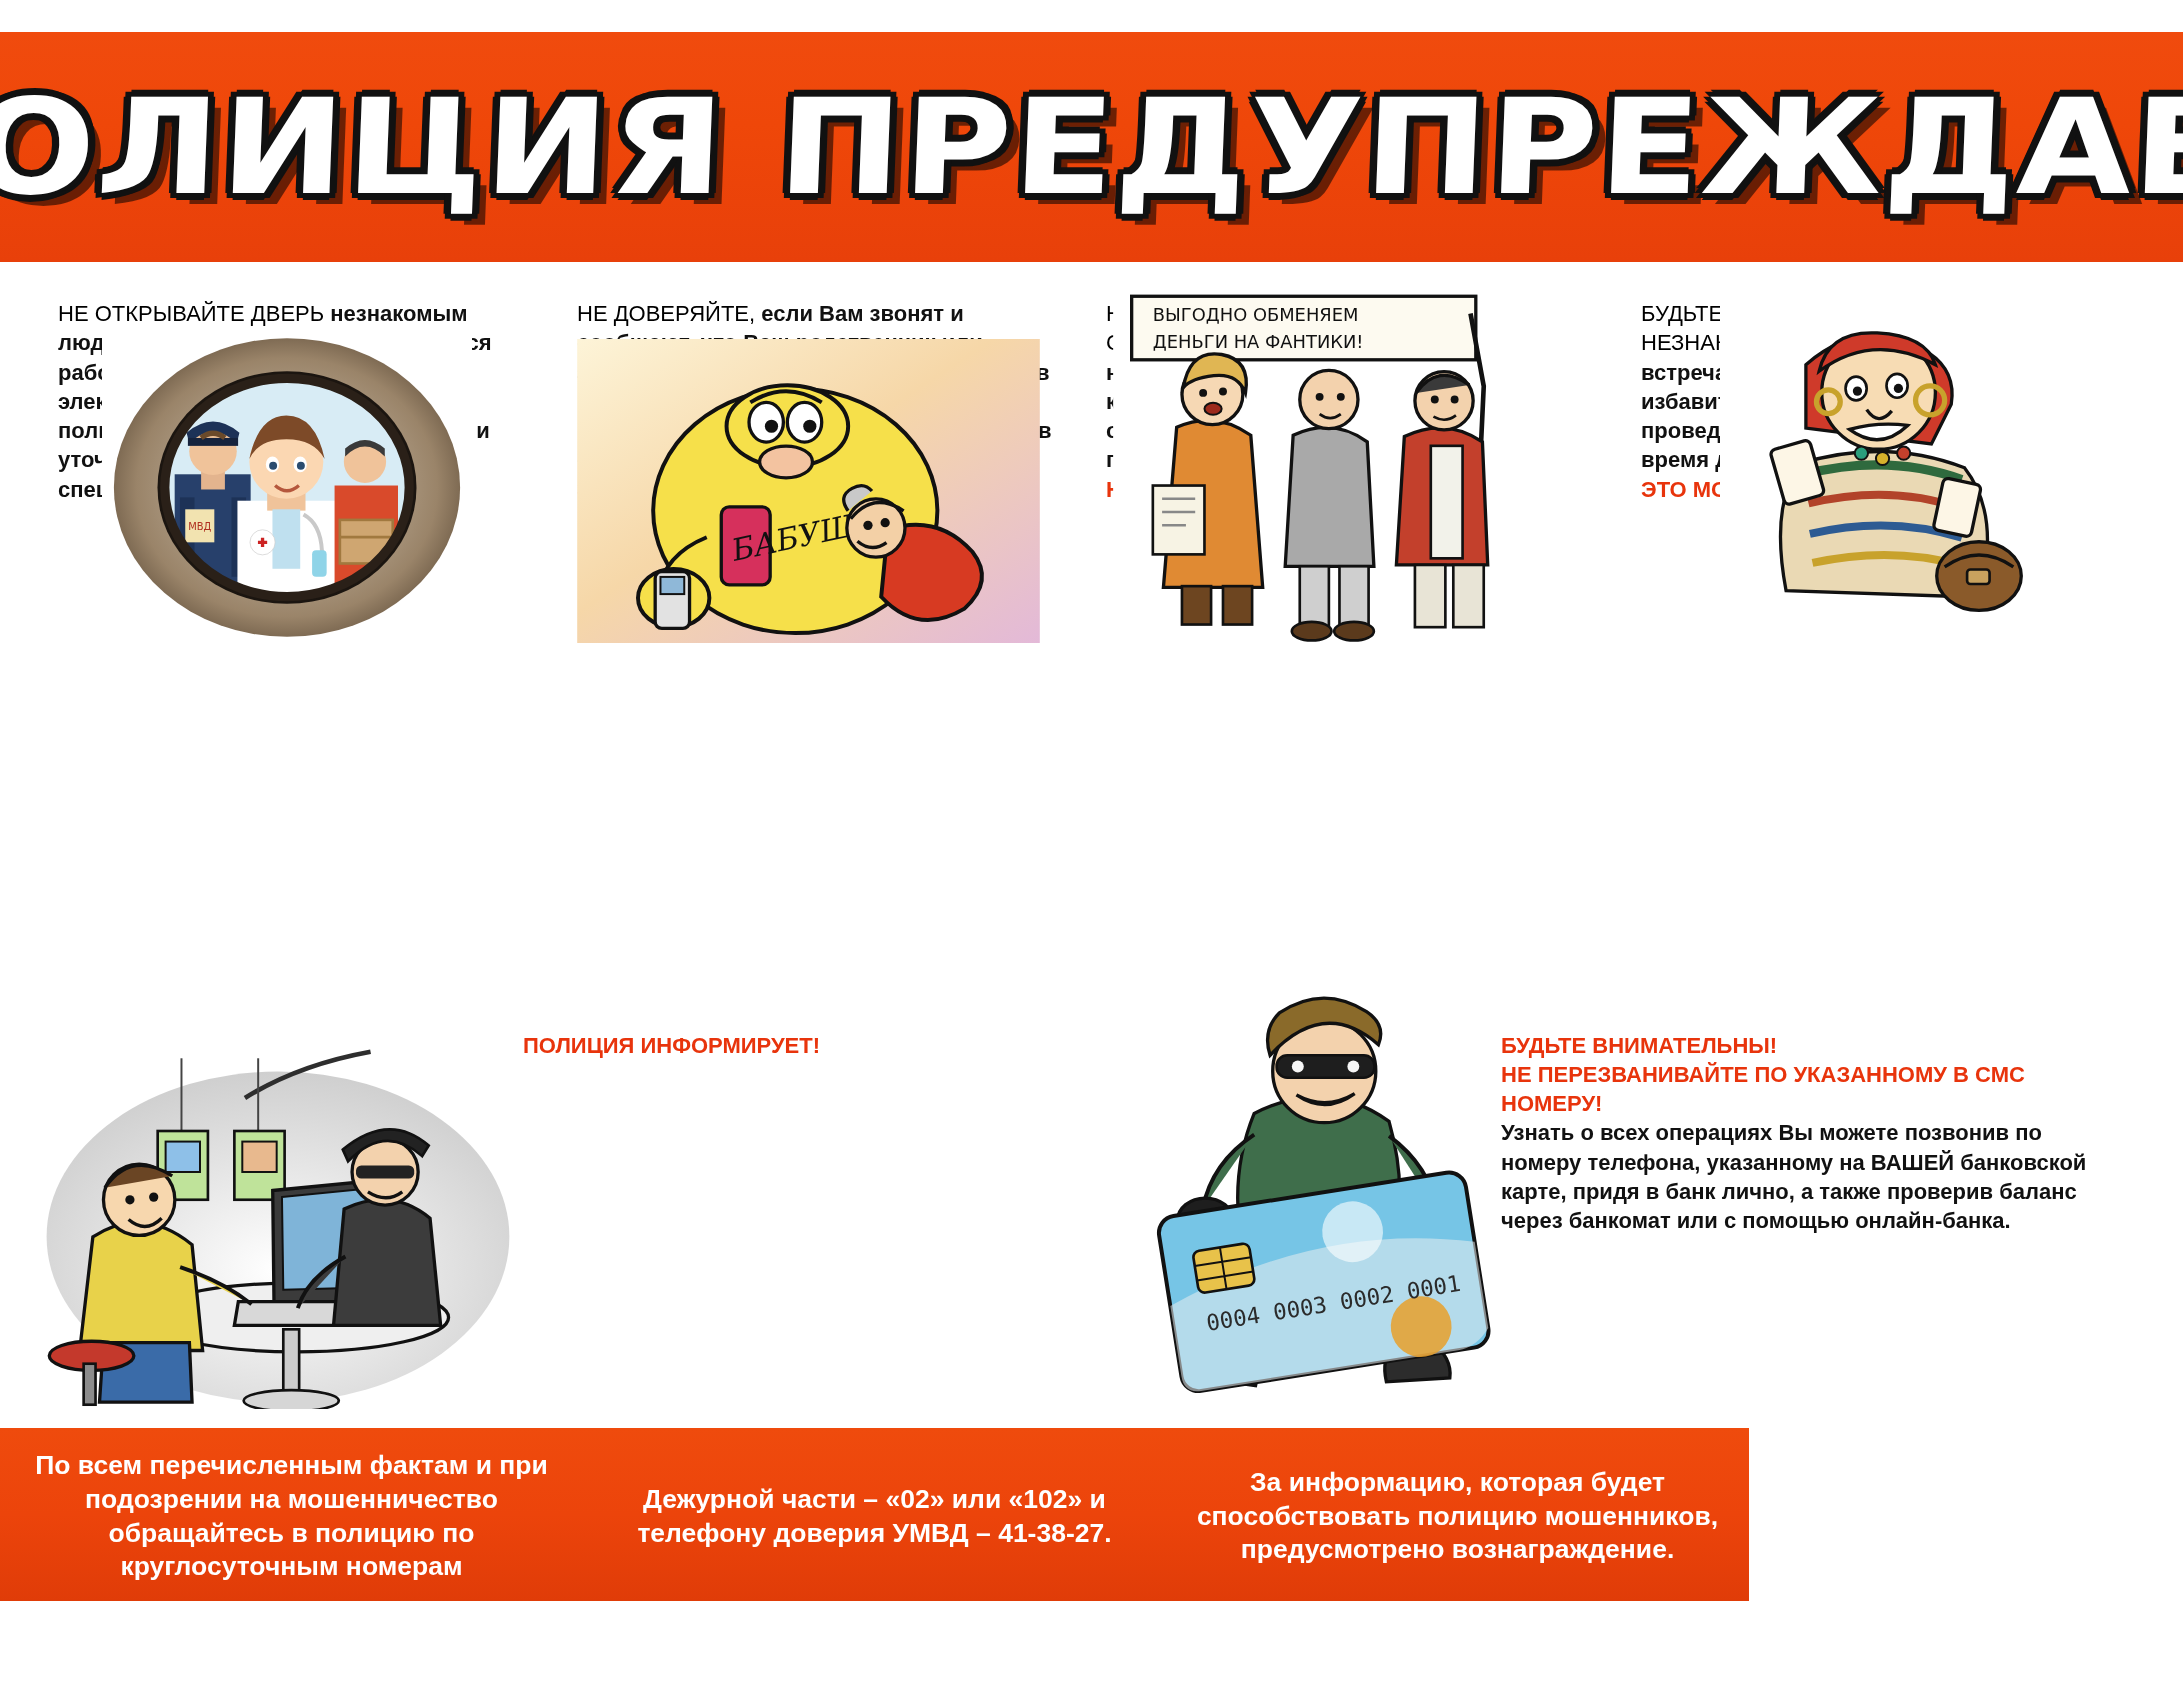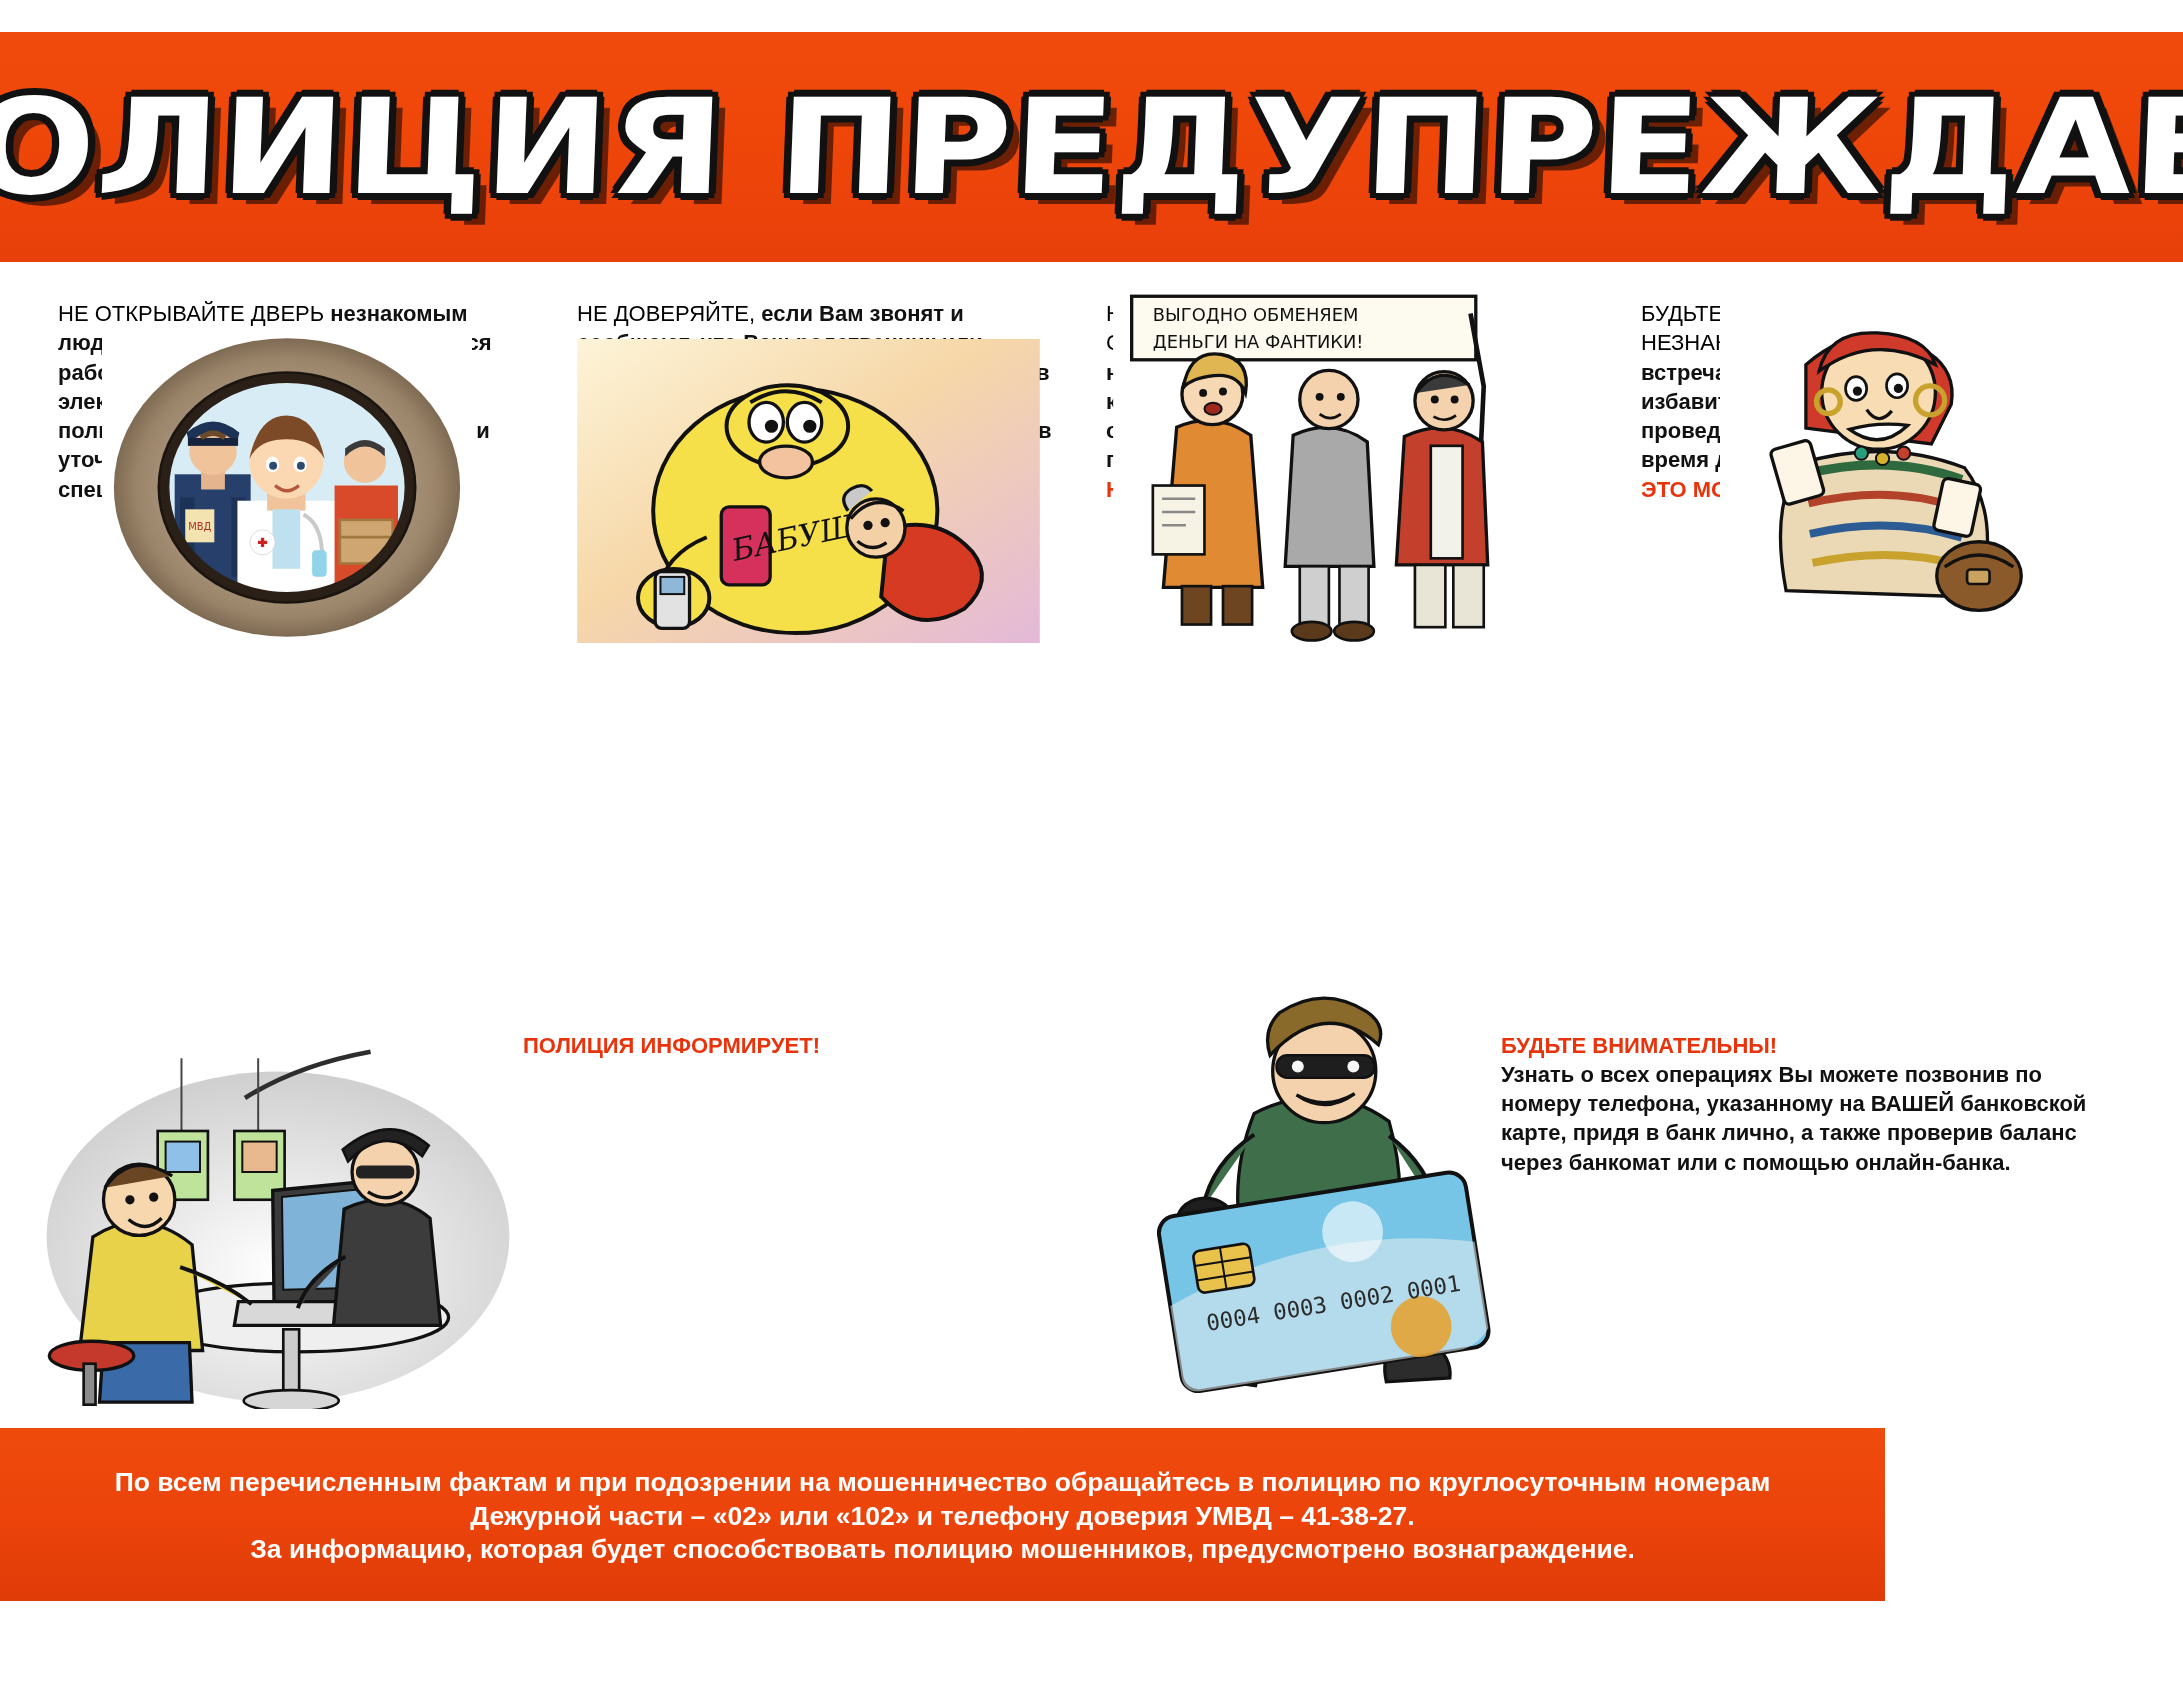--- a/index.html
+++ b/index.html
@@ -102,25 +102,24 @@
     left: 1501px;
     top: 18.5px;
     width: 615px;
   }
 
   
   .footer-band {
     position: absolute;
     left: 0;
     top: 1428px;
-    width: 1885px;
+    width: 1749px;
     height: 173px;
     background: linear-gradient(180deg, #ef4b0d 0%, #ec440b 50%, #e03c08 100%);
     display: flex;
-    flex-direction: column;
     align-items: center;
     justify-content: center;
     padding-top: 4px;
     box-sizing: border-box;
   }
   .footer-line {
     color: #ffffff;
     font-size: 26.5px;
     font-weight: 700;
     line-height: 1.28;
@@ -449,20 +448,21 @@
         <circle cx="440" cy="402" r="46" fill="#ffffff" opacity="0.6"></circle>
         <circle cx="520" cy="560" r="46" fill="#e8a02c" opacity="0.85"></circle>
         <text x="200" y="516" font-size="34" font-family="DejaVu Sans Mono" fill="#2b2b2b">0004  0003  0002  0001</text>
       </g>
     </svg>
   </div>
 
   <div class="mid-text-b">
     <div class="txt">
       <span class="hl-block">БУДЬТЕ ВНИМАТЕЛЬНЫ!</span>
+      <span class="hl-block">НЕ ПЕРЕЗВАНИВАЙТЕ ПО УКАЗАННОМУ В СМС НОМЕРУ!</span>
       <span>Узнать о всех операциях Вы можете позвонив по номеру телефона, указанному на ВАШЕЙ банковской карте, придя в банк лично, а также проверив баланс через банкомат или с помощью онлайн-банка.</span>
     </div>
   </div>
 </div>
 
 <div class="footer-band">
   <div class="footer-line">По всем перечисленным фактам и при подозрении на мошенничество обращайтесь в полицию по круглосуточным номерам</div>
   <div class="footer-line">Дежурной части – «02» или «102» и телефону доверия УМВД – 41-38-27.</div>
   <div class="footer-line">За информацию, которая будет способствовать полицию мошенников, предусмотрено вознаграждение.</div>
 </div>

